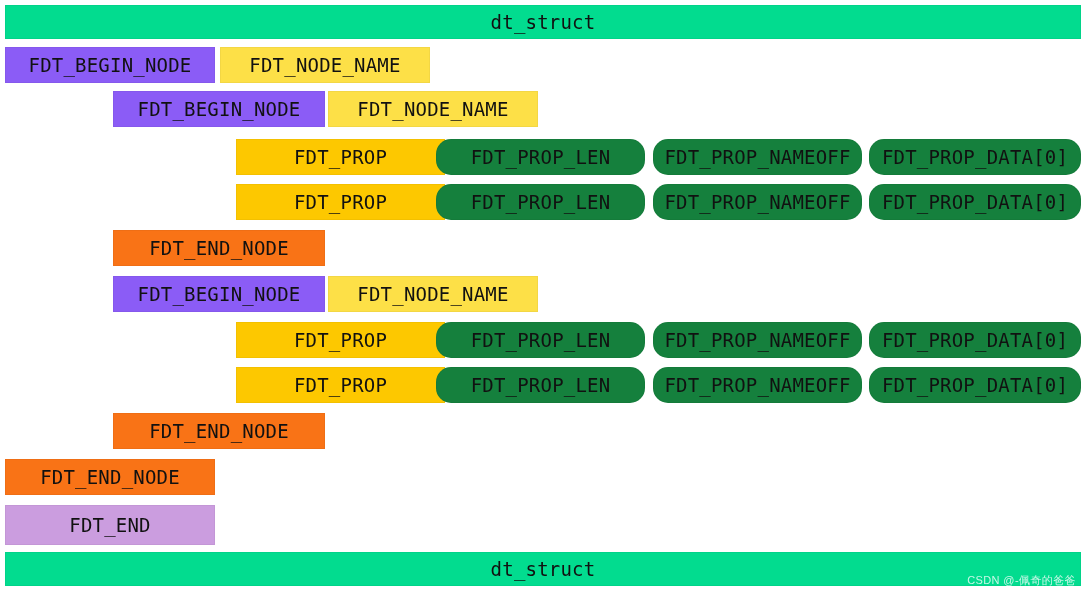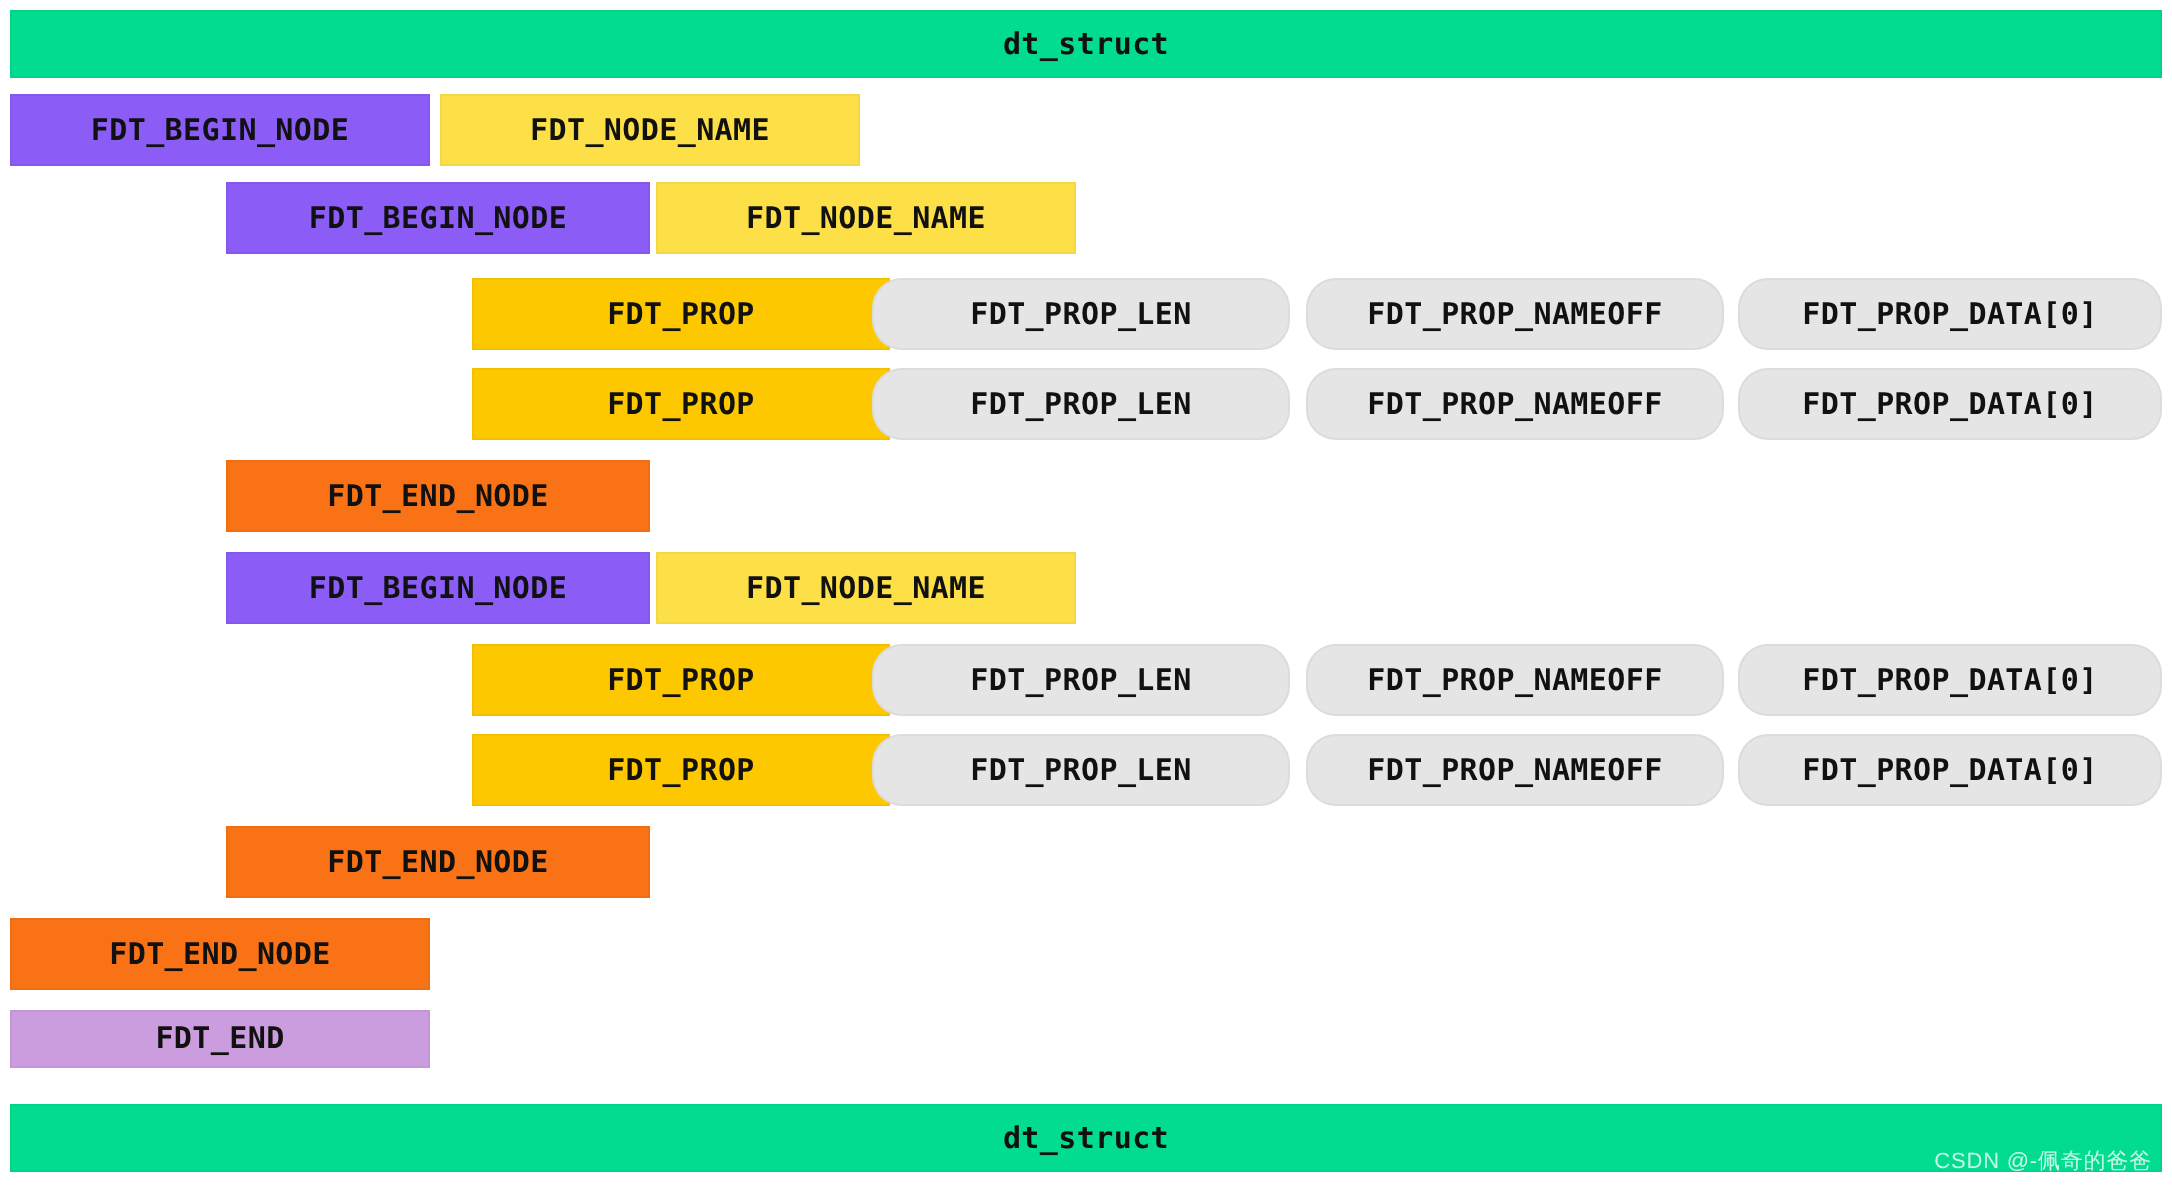--- a/index.html
+++ b/index.html
@@ -14,33 +14,33 @@
     background: #ffffff;
     font-family: "DejaVu Sans Mono", "Liberation Mono", monospace;
     overflow: hidden;
   }
   .blk {
     position: absolute;
     box-sizing: border-box;
     display: flex;
     align-items: center;
     justify-content: center;
-    font-size: 15px;
-    font-weight: 700;
+    font-size: 19px;
+    font-weight: 400;
     letter-spacing: 0.2px;
     color: #111111;
     white-space: nowrap;
     line-height: 1;
     border: 1px solid rgba(0,0,0,0.04);
   }
   .c-green    { background: #02dc8f; }
   .c-purple   { background: #8b5cf6; }
   .c-red      { background: #fde047; }
   .c-yellow   { background: #fdc800; margin-left: 16px; }
-  .c-pink     { background: #e5e5e5; border-radius: 15px; }
+  .c-pink     { background: #15803d; border-radius: 15px; }
   .c-skyblue  { background: #f97316; }
   .c-violet   { background: #cb9ddf; }
 
   .watermark {
     position: absolute;
     font-family: "Liberation Sans", "DejaVu Sans", sans-serif;
     font-size: 11px;
     color: rgba(255,255,255,0.78);
     white-space: nowrap;
     letter-spacing: 0.4px;
@@ -71,17 +71,17 @@
       <div class="blk c-yellow" style="left: 220px; top: 322px; width: 209px; height: 36px;">FDT_PROP</div>
       <div class="blk c-pink" style="left: 436px; top: 322px; width: 209px; height: 36px;">FDT_PROP_LEN</div>
       <div class="blk c-pink" style="left: 653px; top: 322px; width: 209px; height: 36px;">FDT_PROP_NAMEOFF</div>
       <div class="blk c-pink" style="left: 869px; top: 322px; width: 212px; height: 36px;">FDT_PROP_DATA[0]</div>
       <div class="blk c-yellow" style="left: 220px; top: 367px; width: 209px; height: 36px;">FDT_PROP</div>
       <div class="blk c-pink" style="left: 436px; top: 367px; width: 209px; height: 36px;">FDT_PROP_LEN</div>
       <div class="blk c-pink" style="left: 653px; top: 367px; width: 209px; height: 36px;">FDT_PROP_NAMEOFF</div>
       <div class="blk c-pink" style="left: 869px; top: 367px; width: 212px; height: 36px;">FDT_PROP_DATA[0]</div>
       <div class="blk c-skyblue" style="left: 113px; top: 413px; width: 212px; height: 36px;">FDT_END_NODE</div>
       <div class="blk c-skyblue" style="left: 5px; top: 459px; width: 210px; height: 36px;">FDT_END_NODE</div>
-      <div class="blk c-violet" style="left: 5px; top: 505px; width: 210px; height: 29px;">FDT_END</div>
+      <div class="blk c-violet" style="left: 5px; top: 505px; width: 210px; height: 40px;">FDT_END</div>
       <div class="blk c-green" style="left: 5px; top: 552px; width: 1076px; height: 34px;">dt_struct</div>
     </div>
   <div class="watermark" style="right:10px; bottom:8px;">CSDN @-佩奇的爸爸</div>
 </div>
 
 </body></html>

